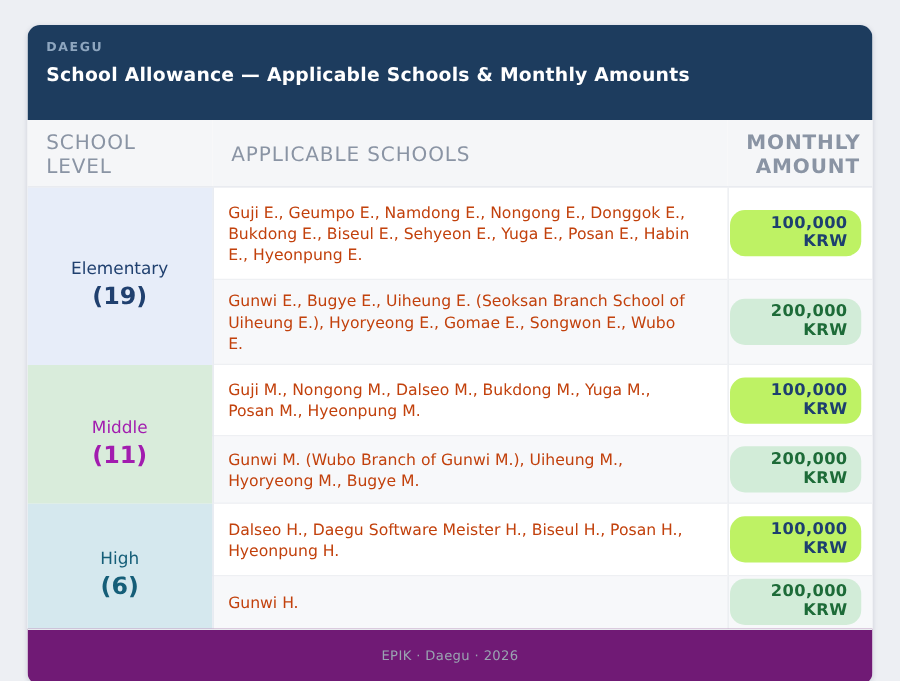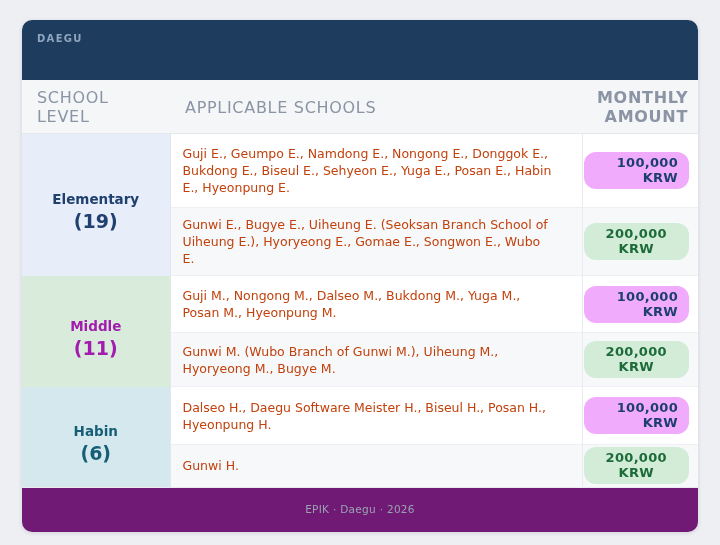--- a/index.html
+++ b/index.html
@@ -10,21 +10,21 @@
     font-family: "DejaVu Sans", "Liberation Sans", sans-serif;
     position: relative;
     overflow: hidden;
   }
   .card {
     position: absolute; left: 22px; top: 20px; width: 676px;
     background: #ffffff; border-radius: 10px; overflow: hidden;
     box-shadow: 0 1px 4px rgba(25,45,75,0.14);
   }
   .card-header {
-    background: #1d3c5e; height: 60px; padding: 13px 16px 0 15px;
+    background: #1d3c5e; height: 76px; padding: 13px 16px 0 15px;
   }
   .eyebrow {
     color: #8ea6bf; font-size: 10px; letter-spacing: 1.3px; font-weight: bold;
   }
   .title {
     color: #ffffff; font-size: 15px; font-weight: bold; margin-top: 7px;
     letter-spacing: 0.2px;
   }
   table { border-collapse: collapse; width: 100%; table-layout: fixed; }
   col.c-level { width: 148px; }
@@ -34,21 +34,21 @@
     background: #f5f6f8; color: #8a94a4;
     font-size: 16px; font-weight: normal; letter-spacing: 0.7px;
     text-align: left; padding: 8px 12px 7px 15px;
     border-bottom: 1px solid #e5e8ed;
   }
   thead th.th-amount { text-align: right; padding-right: 10px; font-weight: bold; }
   td.level {
     text-align: center; vertical-align: middle;
     border-right: 1px solid #e2e6ee;
   }
-  td.level .level-name { font-weight: bold; font-size: 13.5px; margin-top: 14px; }
+  td.level .level-name { font-weight: normal; font-size: 13.5px; margin-top: 14px; }
   td.level .level-count { font-weight: bold; font-size: 19px; margin-top: 3px; }
   td.level-elem { background: #e7edf9; color: #20406f; }
   td.level-mid  { background: #d9ecdb; color: #a21caf; }
   td.level-high { background: #d5e8ee; color: #155e78; }
   td.schools {
     font-size: 12.5px; color: #c2410c; line-height: 17px;
     padding: 0 26px 0 12px; vertical-align: middle;
     border-top: 1px solid #eef0f3;
   }
   td.amount {
@@ -56,35 +56,36 @@
     border-left: 1px solid #e9ebef; border-top: 1px solid #eef0f3;
   }
   tr.alt td.schools, tr.alt td.amount { background: #f7f8fa; }
   td.h74 { height: 74px; } td.h68 { height: 68px; }
   td.h57 { height: 57px; } td.h54 { height: 54px; }
   td.h58 { height: 58px; } td.h42 { height: 42px; }
   .badge {
     display: inline-block; font-weight: bold; font-size: 13px;
     padding: 3px 11px 4px; border-radius: 12px; letter-spacing: 0.3px;
   }
-  .badge[data-tone="blue"]  { background: #f0abfc; color: #1d3f6f; }
-  .badge[data-tone="green"] { background: #d2ecd8; color: #1d6b38; text-align: center; }
+  .badge[data-tone="blue"]  { background: #bef264; color: #1d3f6f; }
+  .badge[data-tone="green"] { background: #d2ecd8; color: #1d6b38; }
   .card-footer {
     background: #701a75; border-top: 1px solid #e9ebef;
     text-align: center; padding: 15px 0 17px;
     color: #9aa4b1; font-size: 10.5px; letter-spacing: 0.3px;
   }
 </style>
 </head>
 <body>
 
 <div class="card">
 
   <div class="card-header">
     <div class="eyebrow">DAEGU</div>
+    <div class="title">School Allowance — Applicable Schools &amp; Monthly Amounts</div>
   </div>
 
   <table>
     <colgroup>
         <col class="c-level">
         <col class="c-schools">
         <col class="c-amount">
       </colgroup>
     <thead>
       <tr>
@@ -121,21 +122,21 @@
         </td>
       </tr>
       <tr class="alt">
         <td class="schools h54">Gunwi M. (Wubo Branch of Gunwi M.), Uiheung M., Hyoryeong M., Bugye M.</td>
         <td class="amount h54">
           <span class="badge" data-tone="green">200,000 KRW</span>
         </td>
       </tr>
       <tr>
         <td class="level level-high" rowspan="2">
-          <div class="level-name">Habin</div>
+          <div class="level-name">High</div>
           <div class="level-count">(6)</div>
         </td>
         <td class="schools h58">Dalseo H., Daegu Software Meister H., Biseul H., Posan H., Hyeonpung H.</td>
         <td class="amount h58">
           <span class="badge" data-tone="blue">100,000 KRW</span>
         </td>
       </tr>
       <tr class="alt">
         <td class="schools h42">Gunwi H.</td>
         <td class="amount h42">

